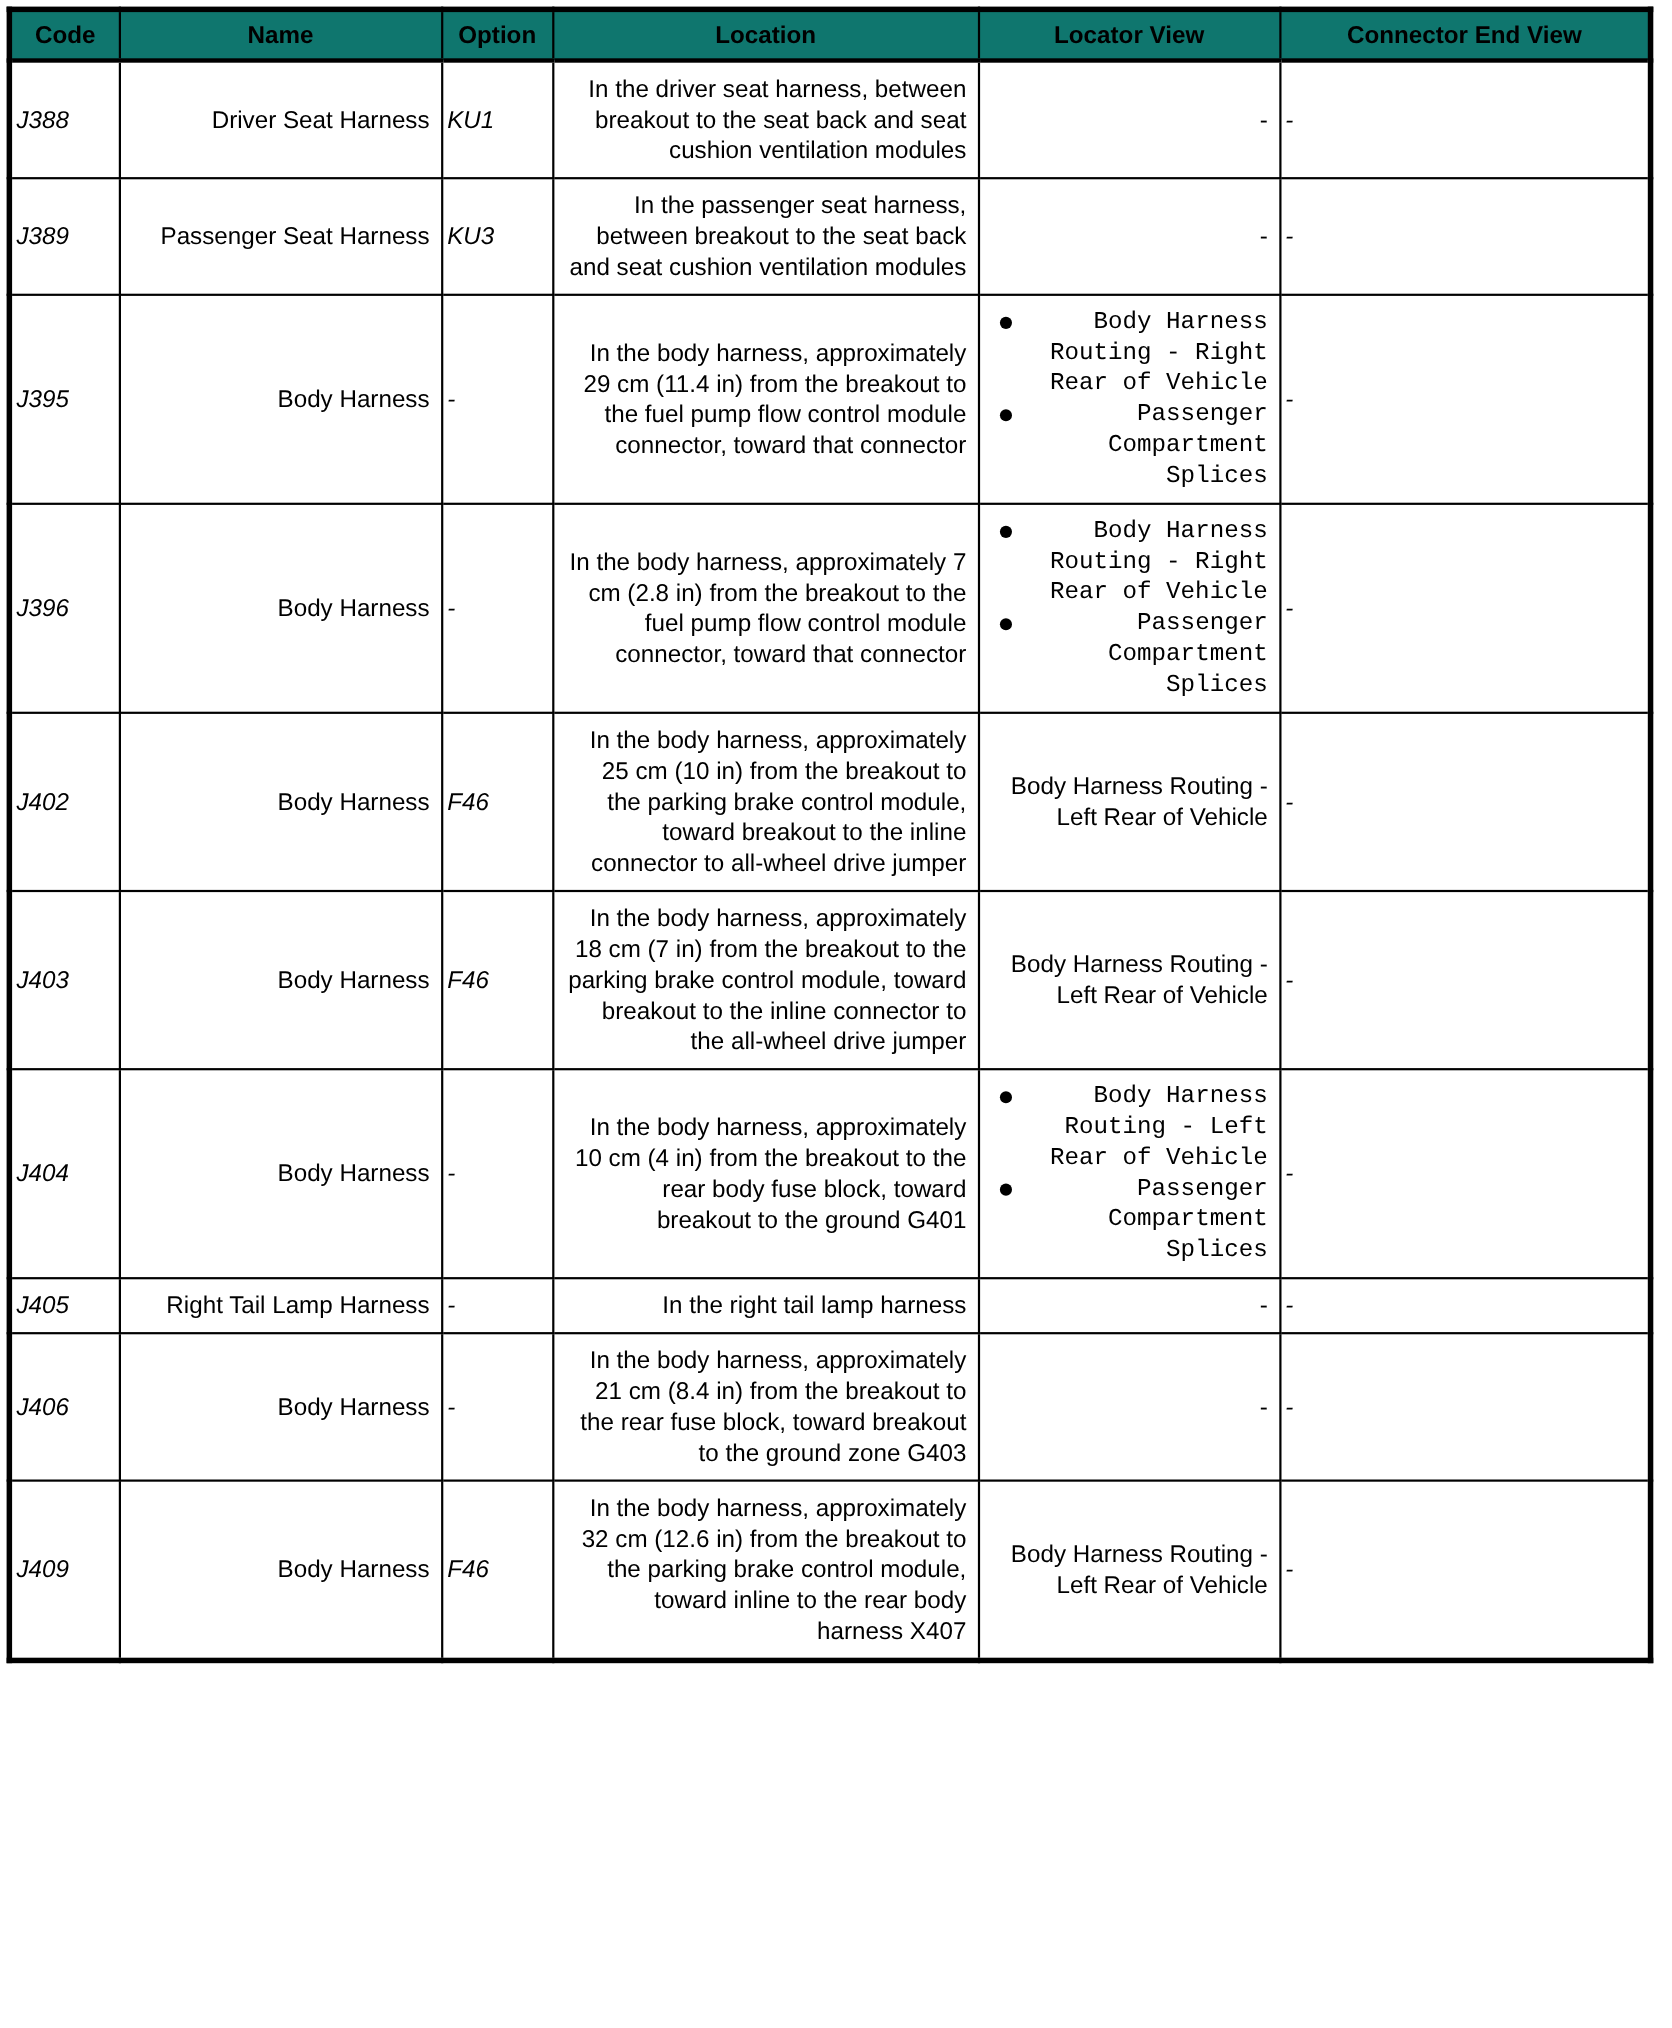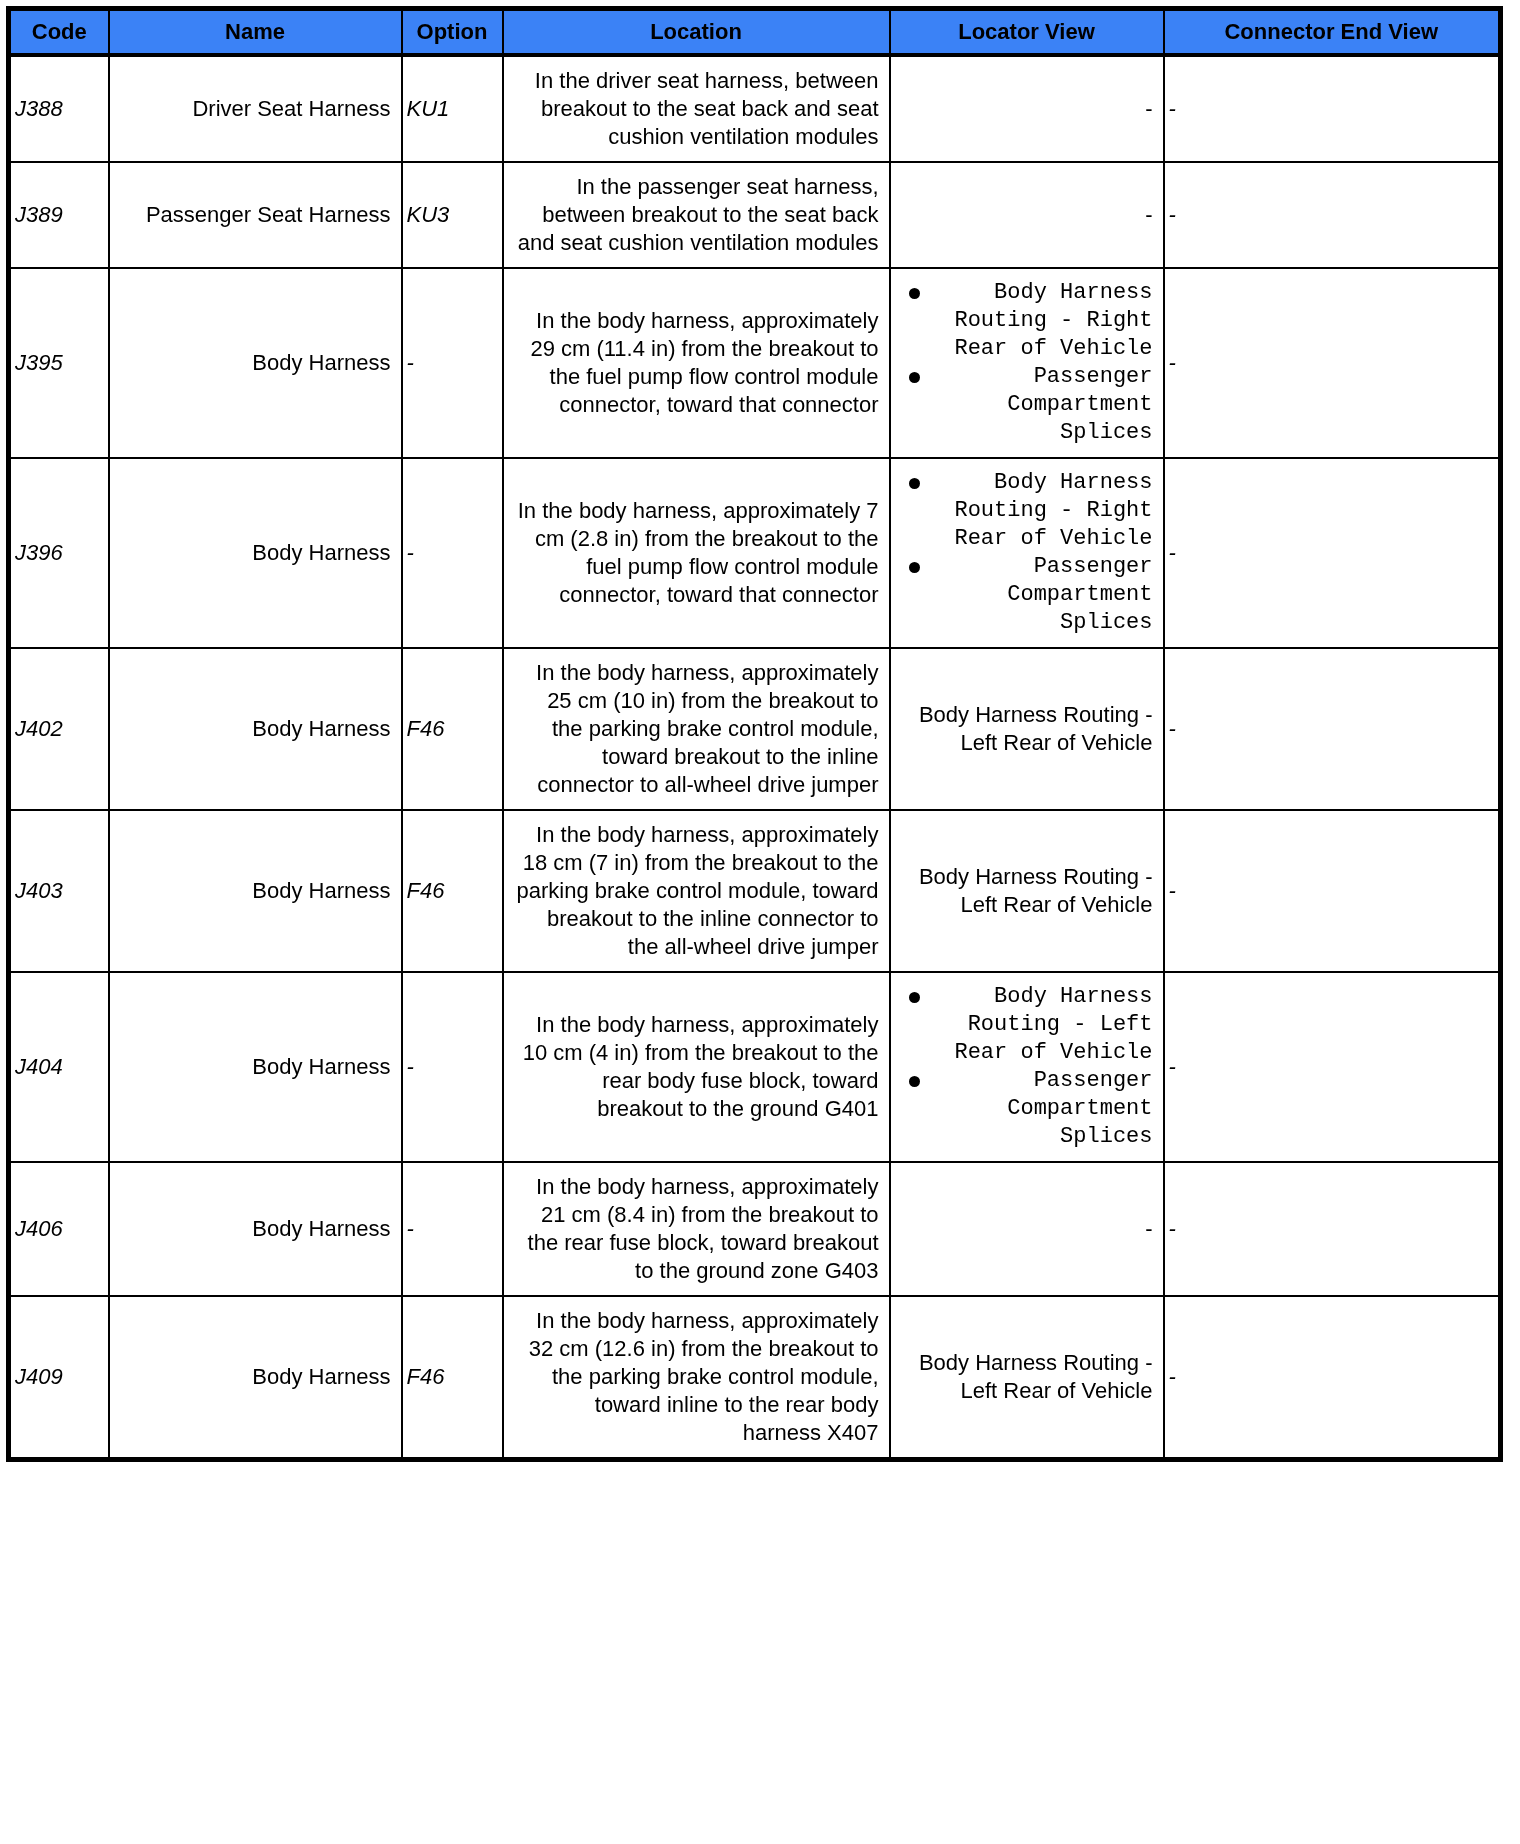--- a/index.html
+++ b/index.html
@@ -27,21 +27,21 @@
   col.c-connector { width: 337px; }
 
   th {
     border: 2px solid #000;
     border-bottom: 4px solid #000;
     font-size: 22px;
     line-height: 28px;
     font-weight: bold;
     text-align: center;
     padding: 7px 4px;
-    background: #3b82f6;
+    background: #0f766e;
   }
   td {
     border: 2px solid #000;
     font-size: 22px;
     line-height: 28px;
     vertical-align: middle;
     padding: 10px 10px;
     background: #fff;
     word-wrap: break-word;
   }
@@ -171,20 +171,28 @@
               <span class="bullet-text">Body Harness Routing - Left Rear of Vehicle</span>
             </div>
             <div class="bullet-item">
               <span class="bullet-dot"></span>
               <span class="bullet-text">Passenger Compartment Splices</span>
             </div>
           </td>
     <td class="center">-</td>
   </tr>
 
+  <tr>
+    <td class="center">J405</td>
+    <td class="left">Right Tail Lamp Harness</td>
+    <td class="center">-</td>
+    <td class="left">In the right tail lamp harness</td>
+    <td class="left">-</td>
+    <td class="center">-</td>
+  </tr>
 
   <tr>
     <td class="center">J406</td>
     <td class="left">Body Harness</td>
     <td class="center">-</td>
     <td class="left">In the body harness, approximately 21 cm (8.4 in) from the breakout to the rear fuse block, toward breakout to the ground zone G403</td>
     <td class="left">-</td>
     <td class="center">-</td>
   </tr>
 

